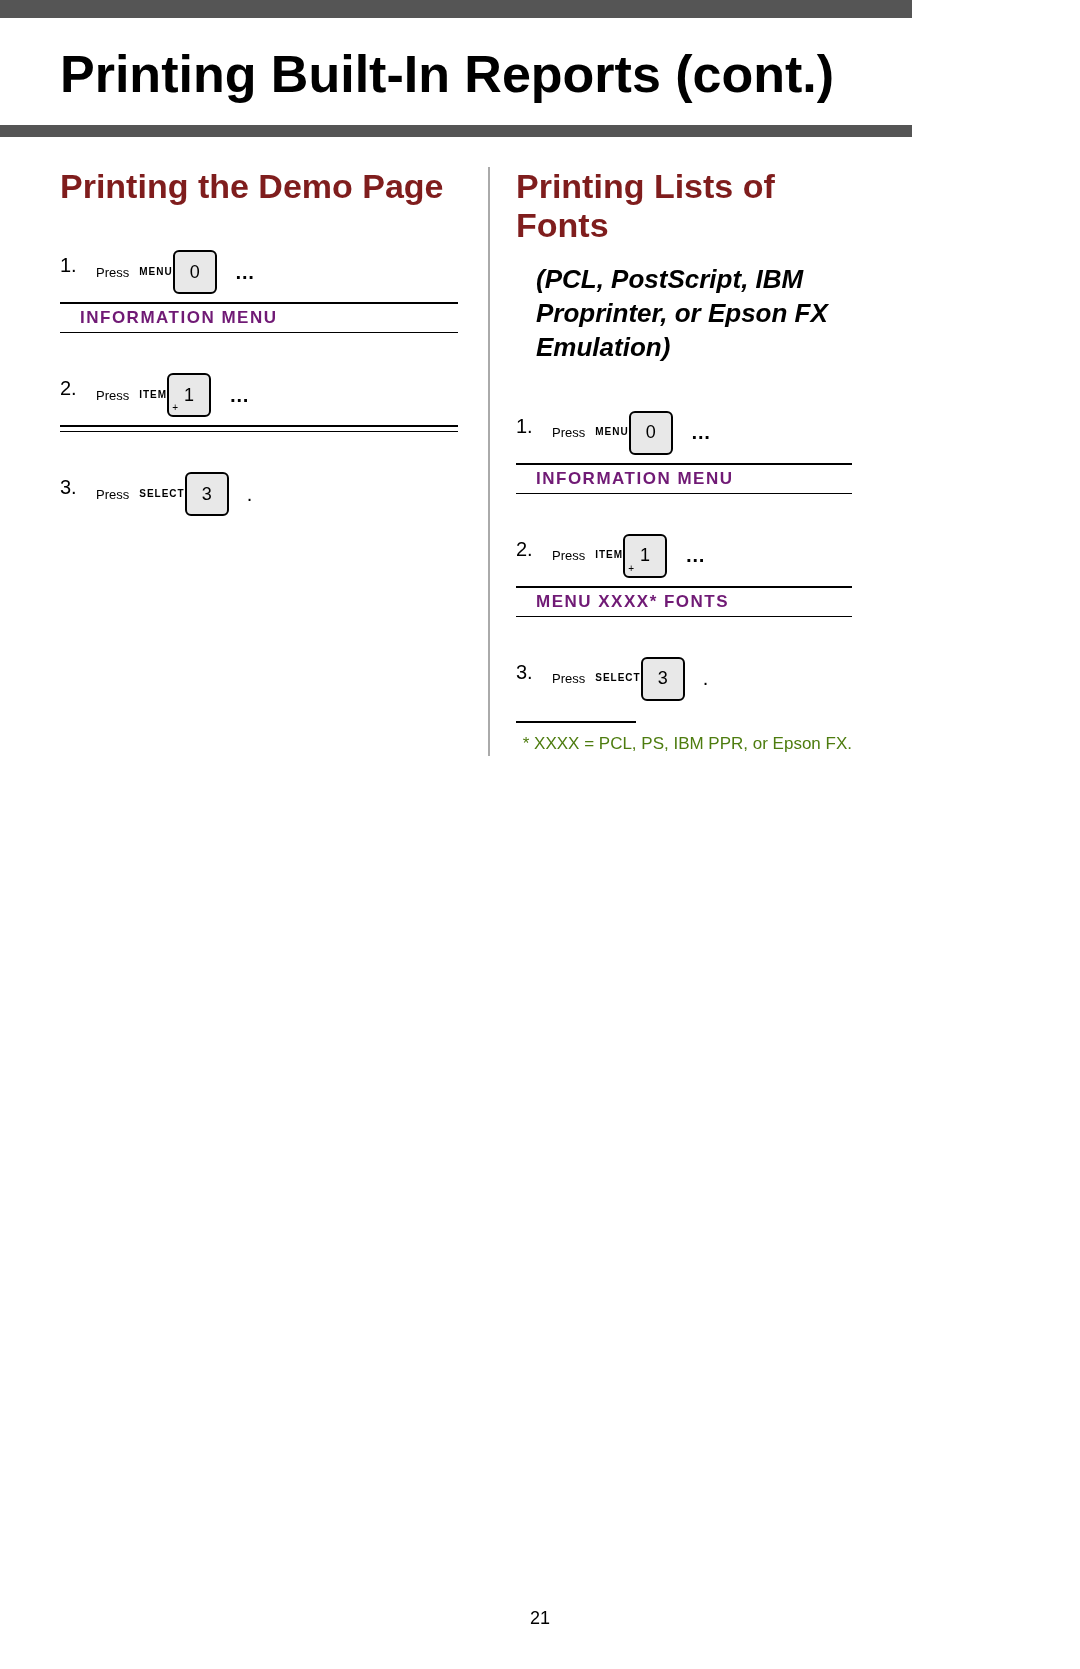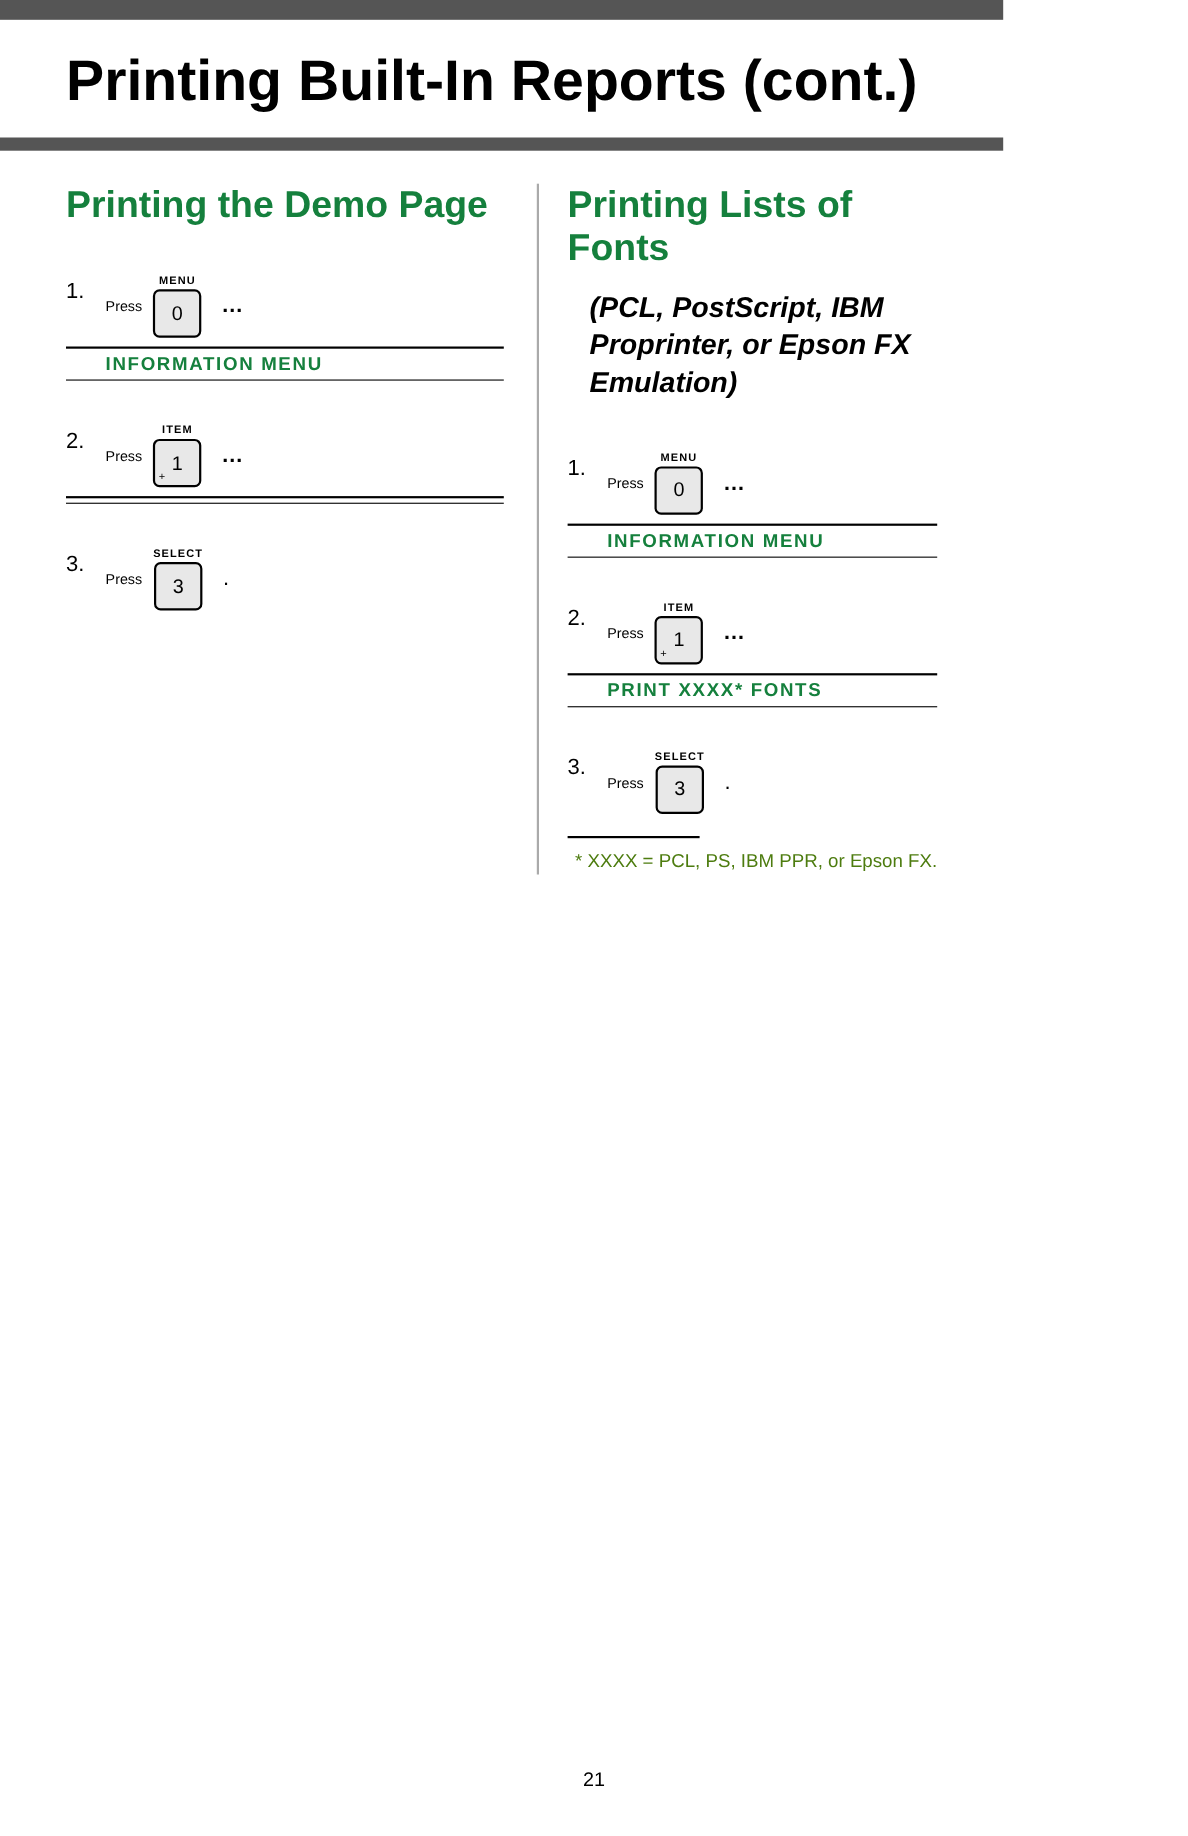--- a/index.html
+++ b/index.html
@@ -62,21 +62,21 @@
 
     .col-right {
       flex: 1;
       padding-left: 26px;
     }
 
     
     .section-heading {
       font-size: 34px;
       font-weight: 900;
-      color: #15803d;
+      color: #7f1d1d;
       line-height: 1.15;
       margin-bottom: 18px;
     }
 
     
     .subtitle-italic {
       font-size: 26px;
       font-style: italic;
       font-weight: 700;
       color: #000;
@@ -110,21 +110,21 @@
     .press-label {
       font-size: 13px;
       font-weight: 400;
       color: #000;
       margin-right: 10px;
     }
 
     
     .key-wrap {
       display: flex;
-      flex-direction: column;
+      flex-direction: row;
       align-items: center;
       margin-right: 10px;
     }
 
     .key-label-top {
       font-size: 10px;
       font-weight: 700;
       letter-spacing: 1px;
       color: #000;
       margin-bottom: 2px;
@@ -184,22 +184,22 @@
       width: 100%;
       height: 1px;
       background: #000;
       margin: 4px 0 14px 0;
     }
 
     .step-result-text {
       font-size: 17px;
       font-weight: 700;
       letter-spacing: 1.5px;
-      color: #15803d;
-      margin-left: 36px;
+      color: #701a75;
+      margin-left: 20px;
       margin-bottom: 4px;
     }
 
     
     .footnote-divider {
       width: 120px;
       height: 2px;
       background: #000;
       margin: 20px 0 8px 0;
     }
@@ -327,21 +327,21 @@
               <span class="key-label-top">ITEM</span>
               <div class="key-button">
                 1
                 <span class="plus-minus">+</span>
               </div>
             </div>
             <span class="ellipsis">…</span>
           </div>
         </div>
         <div class="step-divider-thick"></div>
-        <div class="step-result-text">PRINT XXXX* FONTS</div>
+        <div class="step-result-text">MENU XXXX* FONTS</div>
         <div class="step-divider-thin"></div>
       </div>
 
       <div class="step-block">
         <div class="step-row">
           <span class="step-number">3.</span>
           <div class="step-content">
             <span class="press-label">Press</span>
             <div class="key-wrap">
               <span class="key-label-top">SELECT</span>

